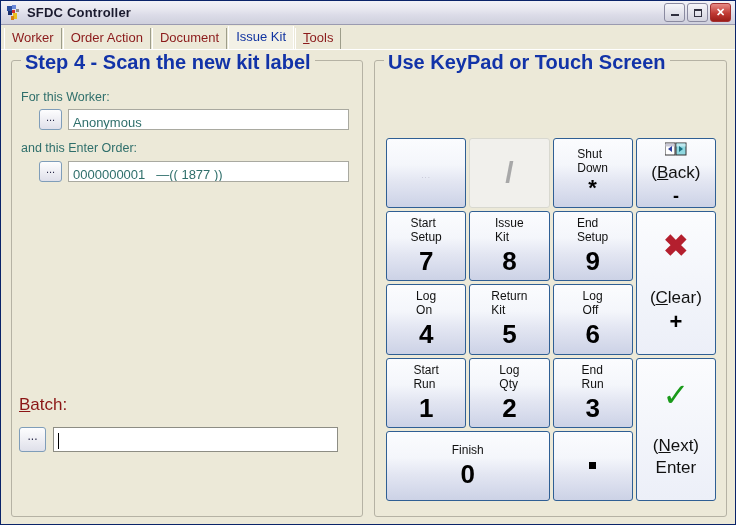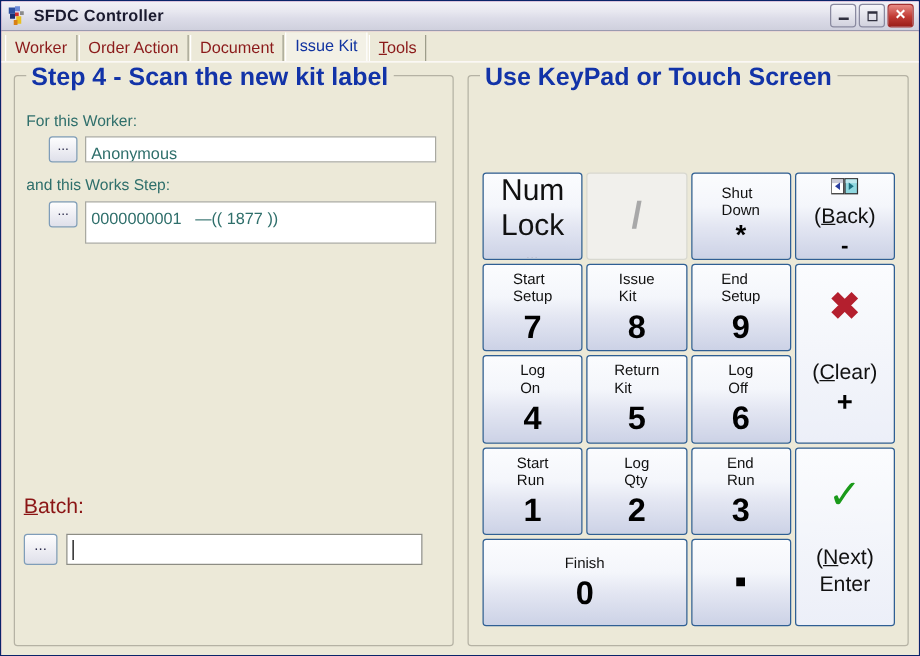--- a/index.html
+++ b/index.html
@@ -10,21 +10,21 @@
   body {
     font-family: "Liberation Sans", sans-serif;
     -webkit-font-smoothing: none;
   }
 
   #app-window {
     position: relative;
     width: 736px;
     height: 525px;
     box-sizing: border-box;
-    background: #f9a8d4;
+    background: #22c55e;
     border: 1px solid #0a246a;
     overflow: hidden;
   }
 
   
   #title-bar {
     position: absolute;
     left: 0; top: 0;
     width: 736px;
     height: 24px;
@@ -418,38 +418,37 @@
 
   <div id="client">
 
     <div class="groupbox" id="left-panel">
       <div class="group-title">Step 4 - Scan the new kit label</div>
 
       <div class="field-label" style="left:9px; top:29px;">For this Worker:</div>
       <div class="dots-btn" style="left:27px; top:48px;">...</div>
       <div class="text-field" style="left:56px; top:48px; width:281px; height:21px;">Anonymous</div>
 
-      <div class="field-label" style="left:9px; top:80px;">and this Works Step:</div>
+      <div class="field-label" style="left:9px; top:80px;">and this Enter Order:</div>
       <div class="dots-btn" style="left:27px; top:100px;">...</div>
-      <div class="text-field" style="left:56px; top:100px; width:281px; height:34px;">0000000001   —(( 1877 ))</div>
+      <div class="text-field" style="left:56px; top:100px; width:281px; height:21px;">0000000001   —(( 1877 ))</div>
     </div>
 
 
     <div id="batch-label"><u>B</u><span>atch:</span></div>
     <div class="dots-btn" id="batch-dots">...</div>
     <div id="batch-input"><span id="batch-caret"></span></div>
 
     <div class="groupbox" id="right-panel">
       <div class="group-title">Use KeyPad or Touch Screen</div>
     </div>
 
     <div id="keypad">
 
       <div class="key k-numlock">
-        <div class="big"><span>Num</span><br><span>Lock</span></div>
         <div class="tiny">...</div>
       </div>
 
       <div class="key disabled k-slash">
         <div class="slash">/</div>
       </div>
 
       <div class="key k-shutdown">
         <div class="cap"><span>Shut</span><br><span>Down</span></div>
         <div class="sym">*</div>

